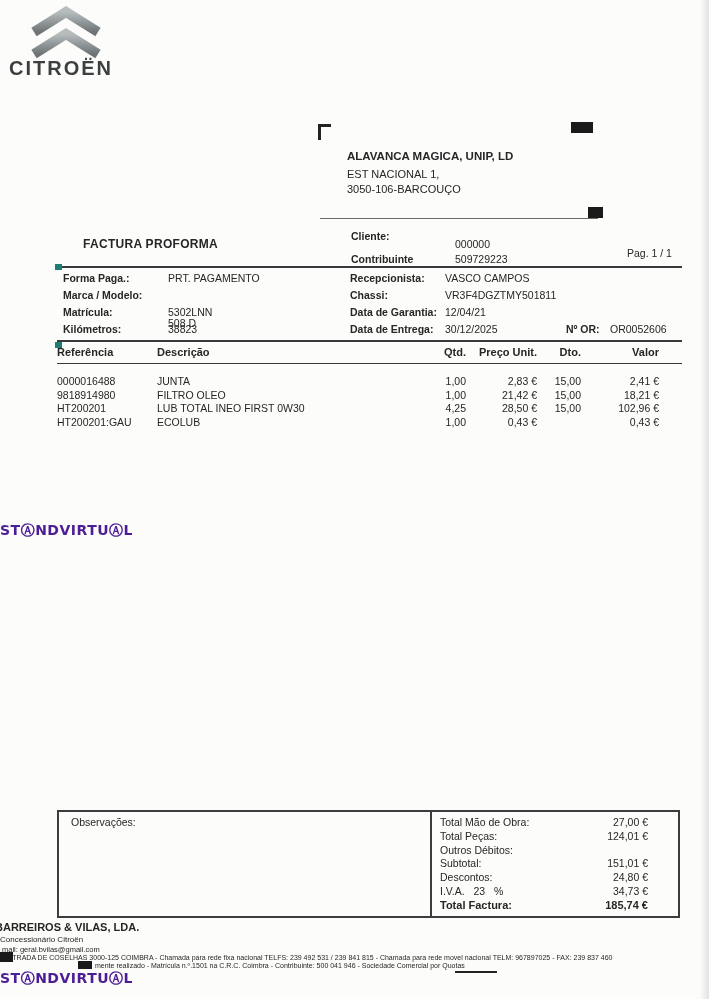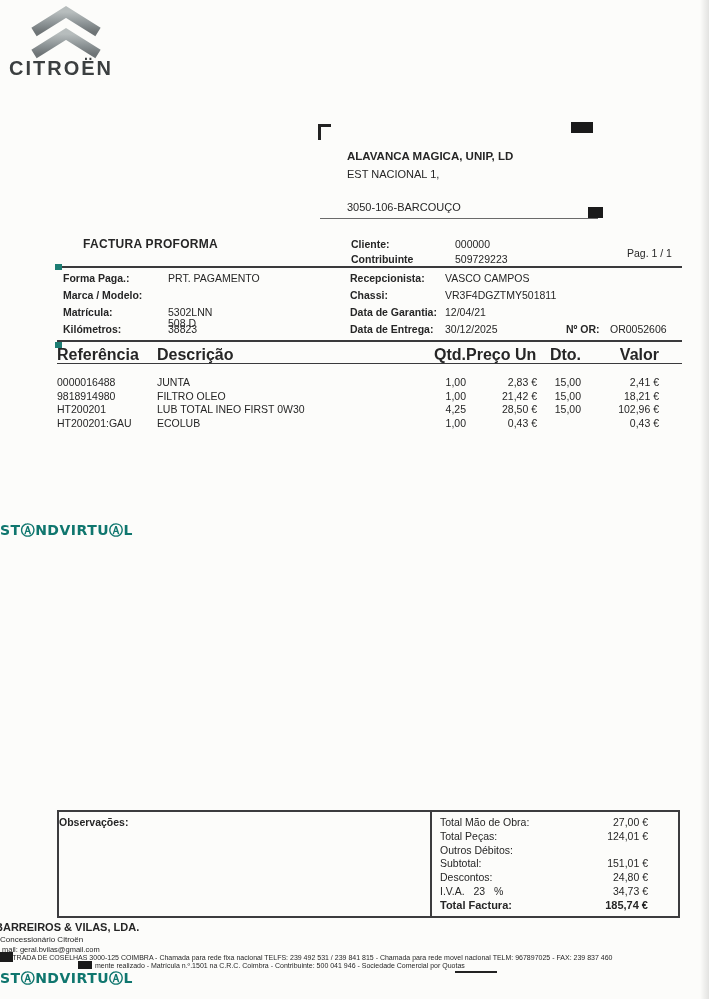--- a/index.html
+++ b/index.html
@@ -10,58 +10,58 @@
   }
   .abs{position:absolute;}
   .edge-shadow{position:absolute;top:0;right:0;width:9px;height:100%;
     background:linear-gradient(to left, rgba(0,0,0,0.10), rgba(0,0,0,0));}
   
   .brand-word{position:absolute;left:9px;top:57px;font-size:20px;font-weight:bold;
     letter-spacing:2px;color:#3b3f40;}
   
   .rec-name{position:absolute;left:347px;top:150px;font-size:11.5px;font-weight:bold;}
   .rec-a1{position:absolute;left:347px;top:168px;font-size:11px;}
-  .rec-a2{position:absolute;left:347px;top:201px;font-size:11px;}
+  .rec-a2{position:absolute;left:347px;top:183px;font-size:11px;}
   .addr-line{position:absolute;left:320px;top:218px;width:278px;height:1px;background:#6a6a6a;}
   
   .doc-title{position:absolute;left:63px;top:237px;font-size:12px;font-weight:bold;letter-spacing:.3px;padding-left:20px;}
   .lbl{font-weight:bold;font-size:10.5px;}
   .val{font-size:10.5px;}
   .rule{position:absolute;left:57px;width:625px;height:2px;background:#3a3a3c;}
   
   table.items{position:absolute;left:57px;top:346px;width:602px;table-layout:fixed;
     border-collapse:collapse;font-size:10.5px;}
   table.items col.c1{width:100px;} table.items col.c2{width:249px;}
   table.items col.c3{width:60px;} table.items col.c4{width:71px;}
   table.items col.c5{width:44px;} table.items col.c6{width:78px;}
   table.items th,table.items td{padding:0;box-sizing:border-box;vertical-align:top;
     white-space:nowrap;overflow:hidden;}
-  table.items th{font-weight:bold;height:17px;text-align:left;font-size:16px;}
+  table.items th{font-weight:bold;height:17px;text-align:left;font-size:11px;}
   table.items tr.spacer td{height:12px;}
   table.items tbody td{height:13.5px;line-height:13.5px;}
   .pl6{padding-left:6px;} .pl3{padding-left:3px;}
   .ra{text-align:right !important;}
   
   .sumbox{position:absolute;left:57px;top:810px;width:623px;height:108px;
     border:2px solid #3c3c3e;box-sizing:border-box;background:transparent;}
-  .obs-label{position:absolute;left:0;top:4px;font-size:10.5px;font-weight:bold;}
+  .obs-label{position:absolute;left:12px;top:4px;font-size:10.5px;font-weight:normal;}
   .sum-divider{position:absolute;left:371px;top:0;bottom:0;width:2px;background:#3c3c3e;}
   .totals{position:absolute;left:373px;right:0;top:4px;display:flex;flex-direction:column;}
   .trow{display:flex;justify-content:space-between;align-items:baseline;
     padding:0 30px 0 8px;height:13.8px;line-height:13.8px;font-size:10.5px;}
   .trow .tl{white-space:pre;}
   .trow.final{font-weight:bold;font-size:11px;}
   
   .f-company{position:absolute;left:-5px;top:921px;font-size:11px;font-weight:bold;}
   .f-role{position:absolute;left:0px;top:935px;font-size:8px;}
   .f-mail{position:absolute;left:2px;top:945px;font-size:7.5px;}
   .f-line1{position:absolute;left:3px;top:954px;font-size:7px;white-space:nowrap;}
   .f-line2{position:absolute;left:95px;top:962px;font-size:7px;white-space:nowrap;}
   
-  .wm{position:absolute;left:0;font-size:14px;font-weight:bold;letter-spacing:.5px;color:#0f766e;
+  .wm{position:absolute;left:0;font-size:14px;font-weight:bold;letter-spacing:.5px;color:#4c1d95;
     font-family:"DejaVu Sans","Liberation Sans",sans-serif;}
   
   .mark{position:absolute;background:#1a1a1a;}
   .corner{position:absolute;width:10px;height:13px;border-left:3px solid #222;border-top:3px solid #222;}
   .teal{position:absolute;background:#1d7d73;}
   .uline{position:absolute;height:2px;background:#222;}
 </style>
 </head>
 <body>
 
@@ -84,21 +84,21 @@
 
   <div class="corner" style="left:318px;top:124px;"></div>
   <div class="mark" style="left:571px;top:122px;width:22px;height:11px;"></div>
   <div class="rec-name">ALAVANCA MAGICA, UNIP, LD</div>
   <div class="rec-a1">EST NACIONAL 1,</div>
   <div class="rec-a2">3050-106-BARCOUÇO</div>
   <div class="mark" style="left:588px;top:207px;width:15px;height:11px;"></div>
   <div class="addr-line"></div>
 
   <div class="doc-title">FACTURA PROFORMA</div>
-  <span class="abs lbl" style="left:351px;top:238px;">Cliente:</span>
+  <span class="abs lbl" style="left:351px;top:230px;">Cliente:</span>
   <span class="abs val" style="left:455px;top:238px;">000000</span>
   <span class="abs lbl" style="left:351px;top:253px;">Contribuinte</span>
   <span class="abs val" style="left:455px;top:253px;">509729223</span>
   <span class="abs val" style="left:627px;top:247px;">Pag. 1 / 1</span>
 
   <div class="rule" style="top:266px;"></div>
   <div class="teal" style="left:55px;top:264px;width:7px;height:6px;"></div>
 
   <span class="abs lbl" style="left:63px;top:272px;">Forma Paga.:</span>
   <span class="abs val" style="left:168px;top:272px;">PRT. PAGAMENTO</span>

